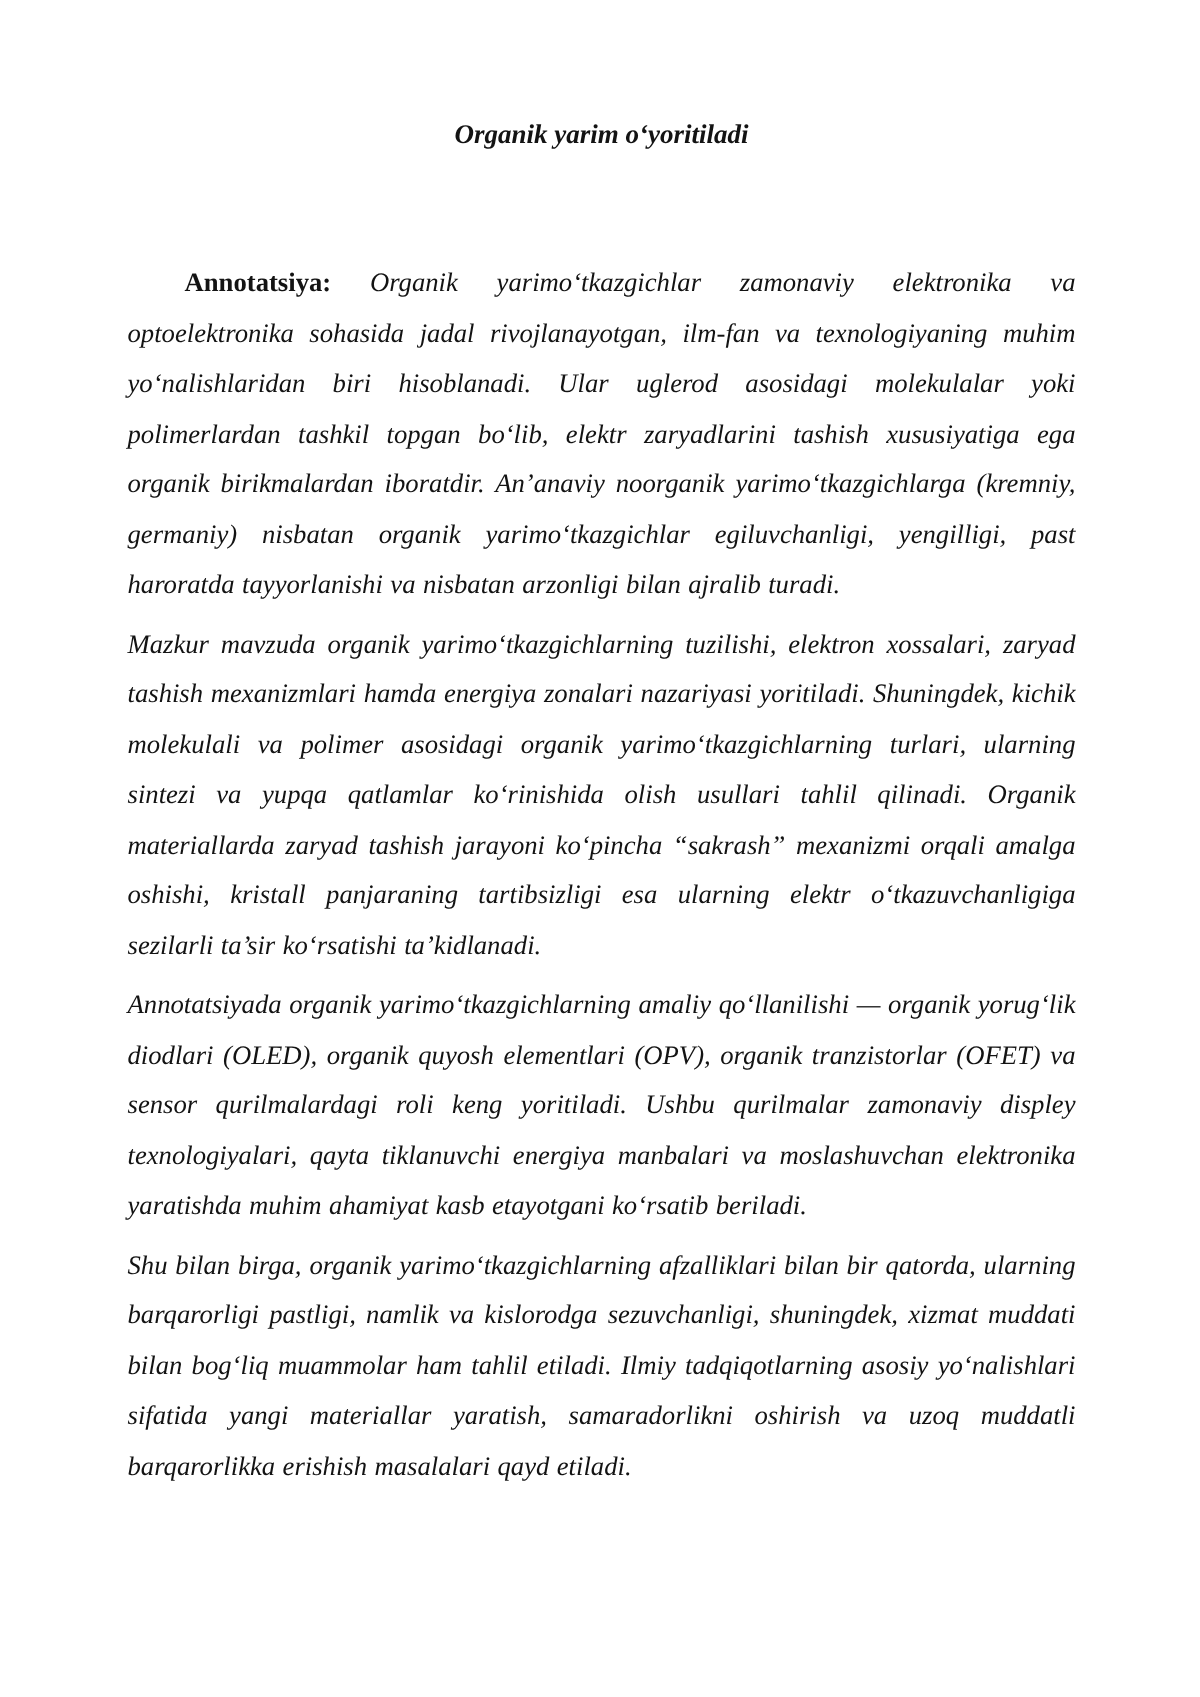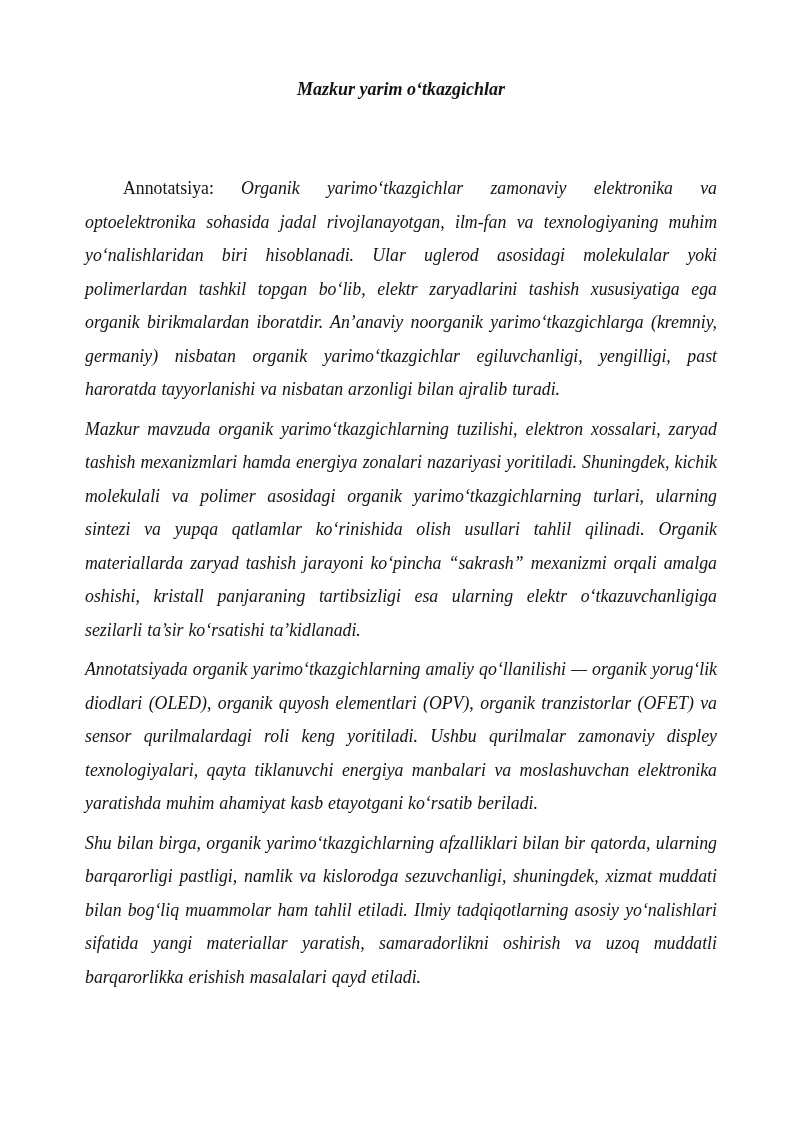--- a/index.html
+++ b/index.html
@@ -31,27 +31,27 @@
     margin: 0 0 6px 0;
     font-size: 17.8px;
     font-style: italic;
     line-height: 33.5px;
     text-align: justify;
     word-spacing: 0.5px;
   }
   .para.indent { text-indent: 38px; }
   .lead {
     font-style: normal;
-    font-weight: normal;
+    font-weight: bold;
   }
 </style>
 </head>
 <body>
 
 <div class="page">
-  <h1 class="title">Mazkur yarim o‘tkazgichlar</h1>
+  <h1 class="title">Organik yarim o‘yoritiladi</h1>
   <div class="doc-body">
       <p class="para indent"><b class="lead">Annotatsiya: </b><span>Organik yarimo‘tkazgichlar zamonaviy elektronika va optoelektronika sohasida jadal rivojlanayotgan, ilm-fan va texnologiyaning muhim yo‘nalishlaridan biri hisoblanadi. Ular uglerod asosidagi molekulalar yoki polimerlardan tashkil topgan bo‘lib, elektr zaryadlarini tashish xususiyatiga ega organik birikmalardan iboratdir. An’anaviy noorganik yarimo‘tkazgichlarga (kremniy, germaniy) nisbatan organik yarimo‘tkazgichlar egiluvchanligi, yengilligi, past haroratda tayyorlanishi va nisbatan arzonligi bilan ajralib turadi.</span></p>
       <p class="para"><span>Mazkur mavzuda organik yarimo‘tkazgichlarning tuzilishi, elektron xossalari, zaryad tashish mexanizmlari hamda energiya zonalari nazariyasi yoritiladi. Shuningdek, kichik molekulali va polimer asosidagi organik yarimo‘tkazgichlarning turlari, ularning sintezi va yupqa qatlamlar ko‘rinishida olish usullari tahlil qilinadi. Organik materiallarda zaryad tashish jarayoni ko‘pincha “sakrash” mexanizmi orqali amalga oshishi, kristall panjaraning tartibsizligi esa ularning elektr o‘tkazuvchanligiga sezilarli ta’sir ko‘rsatishi ta’kidlanadi.</span></p>
       <p class="para"><span>Annotatsiyada organik yarimo‘tkazgichlarning amaliy qo‘llanilishi — organik yorug‘lik diodlari (OLED), organik quyosh elementlari (OPV), organik tranzistorlar (OFET) va sensor qurilmalardagi roli keng yoritiladi. Ushbu qurilmalar zamonaviy displey texnologiyalari, qayta tiklanuvchi energiya manbalari va moslashuvchan elektronika yaratishda muhim ahamiyat kasb etayotgani ko‘rsatib beriladi.</span></p>
       <p class="para"><span>Shu bilan birga, organik yarimo‘tkazgichlarning afzalliklari bilan bir qatorda, ularning barqarorligi pastligi, namlik va kislorodga sezuvchanligi, shuningdek, xizmat muddati bilan bog‘liq muammolar ham tahlil etiladi. Ilmiy tadqiqotlarning asosiy yo‘nalishlari sifatida yangi materiallar yaratish, samaradorlikni oshirish va uzoq muddatli barqarorlikka erishish masalalari qayd etiladi.</span></p>
     </div>
 </div>
 
 </body></html>

